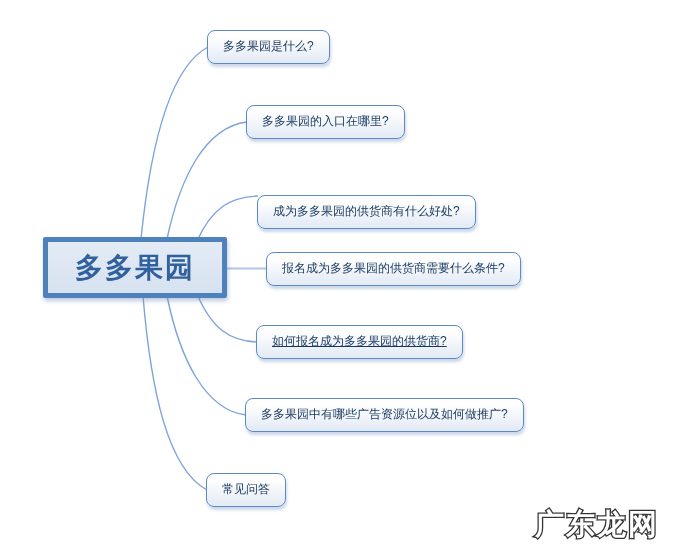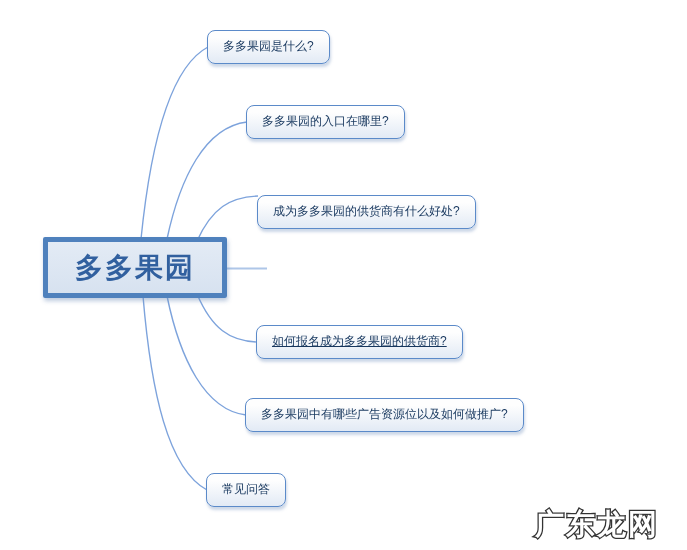--- a/index.html
+++ b/index.html
@@ -96,20 +96,21 @@
     <path d="M197,294 C212,329 230,341 257,342" fill="none" stroke="var(--connector)" stroke-width="1.4"></path>
     <path d="M167,296 C180,359 205,410 246,415" fill="none" stroke="var(--connector)" stroke-width="1.4"></path>
     <path d="M143,296 C151,392 168,469 207,490" fill="none" stroke="var(--connector)" stroke-width="1.4"></path>
   </svg>
 
   <div class="root-topic">多多果园</div>
 
   <div class="topic t1">多多果园是什么?</div>
   <div class="topic t2">多多果园的入口在哪里?</div>
   <div class="topic t3">成为多多果园的供货商有什么好处?</div>
+  <div class="topic t4">报名成为多多果园的供货商需要什么条件?</div>
   <div class="topic t5">如何报名成为多多果园的供货商?</div>
   <div class="topic t6">多多果园中有哪些广告资源位以及如何做推广?</div>
   <div class="topic t7">常见问答</div>
 
   <svg class="watermark" viewBox="0 0 150 48" xmlns="http://www.w3.org/2000/svg">
     <text x="4" y="36">广东龙网</text>
   </svg>
 
 </div>
 

